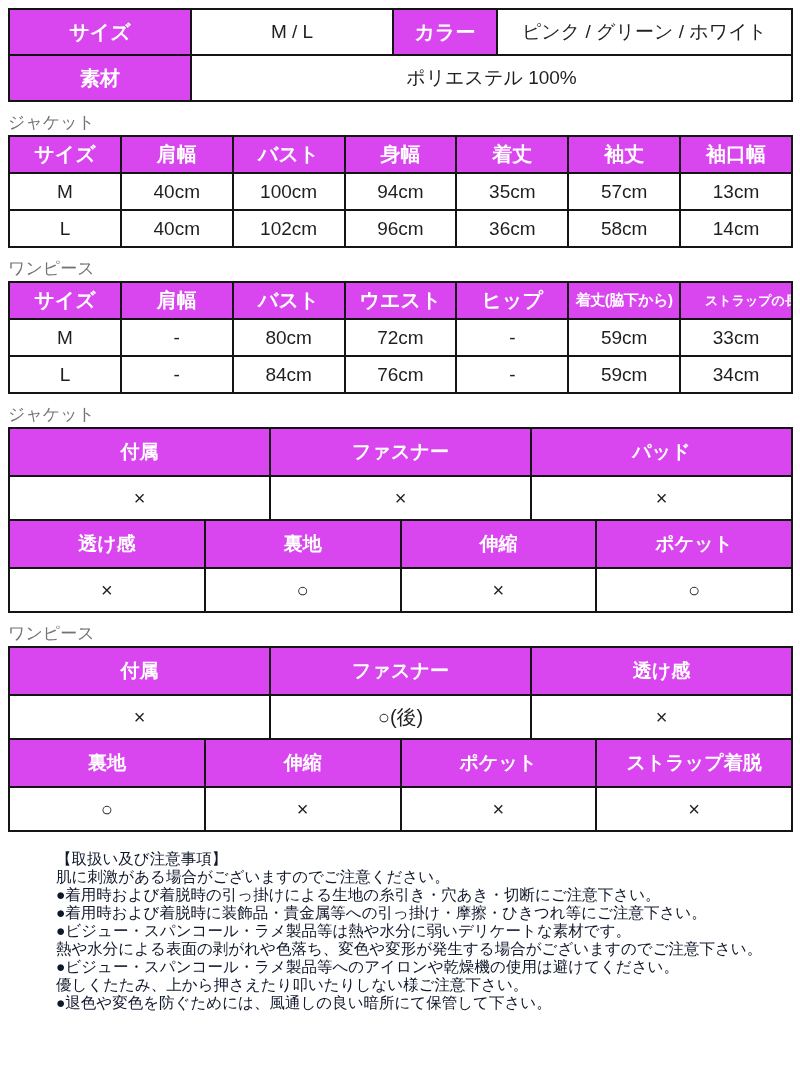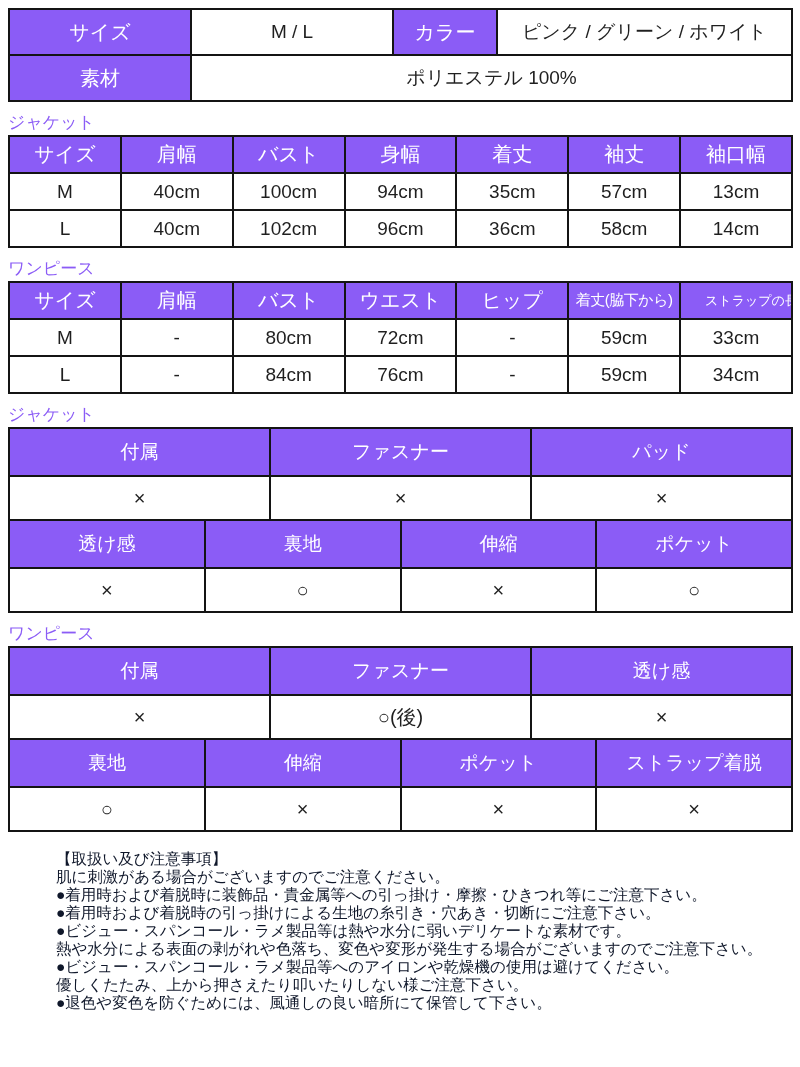--- a/index.html
+++ b/index.html
@@ -10,31 +10,31 @@
     color:#1f1f1f;
   }
   .wrap { padding:8px 7px 0 8px; }
 
   table { border-collapse:collapse; table-layout:fixed; width:785px; }
   th, td {
     border:2px solid #141414;
     text-align:center; vertical-align:middle;
     overflow:hidden; white-space:nowrap;
   }
-  th.hd { background:#8b5cf6; color:#ffffff; font-weight:normal; }
+  th.hd { background:#d946ef; color:#ffffff; font-weight:bold; }
 
   
   .top tr { height:46px; }
   .top th.hd { font-size:20px; }
   .top td { font-size:19px; }
   .c-w182 { width:182px; } .c-w202 { width:202px; } .c-w104 { width:104px; }
 
   
   .section-label {
-    font-size:17px; color:#8b5cf6;
+    font-size:17px; color:#737373;
     margin:11px 0 2px 0; height:20px; line-height:20px;
   }
 
   
   .size tr { height:37px; }
   .size th.hd { font-size:20px; }
   .size th.hd.sm1 { font-size:15px; letter-spacing:-0.5px; }
   .size th.hd.sm2 { font-size:13px;padding-left:24px; }
   .size td { font-size:19px; }
 
@@ -204,22 +204,22 @@
       <td>×</td>
       <td>×</td>
       <td>×</td>
     </tr>
   </tbody>
     </table>
 
   <div class="notes">
     <div>【取扱い及び注意事項】</div>
     <div>肌に刺激がある場合がございますのでご注意ください。</div>
+    <div>●着用時および着脱時の引っ掛けによる生地の糸引き・穴あき・切断にご注意下さい。</div>
     <div>●着用時および着脱時に装飾品・貴金属等への引っ掛け・摩擦・ひきつれ等にご注意下さい。</div>
-    <div>●着用時および着脱時の引っ掛けによる生地の糸引き・穴あき・切断にご注意下さい。</div>
     <div>●ビジュー・スパンコール・ラメ製品等は熱や水分に弱いデリケートな素材です。</div>
     <div>熱や水分による表面の剥がれや色落ち、変色や変形が発生する場合がございますのでご注意下さい。</div>
     <div>●ビジュー・スパンコール・ラメ製品等へのアイロンや乾燥機の使用は避けてください。</div>
     <div>優しくたたみ、上から押さえたり叩いたりしない様ご注意下さい。</div>
     <div>●退色や変色を防ぐためには、風通しの良い暗所にて保管して下さい。</div>
   </div>
 
 </div>
 
 </body></html>

